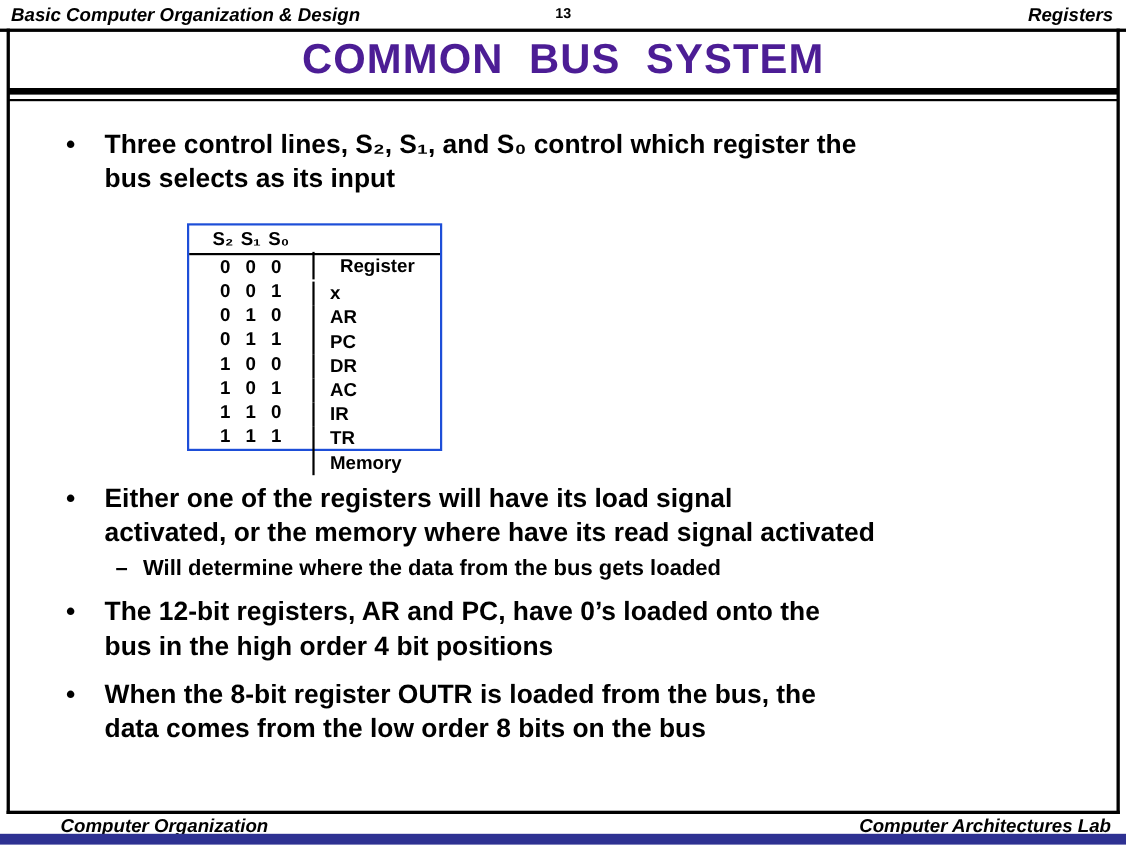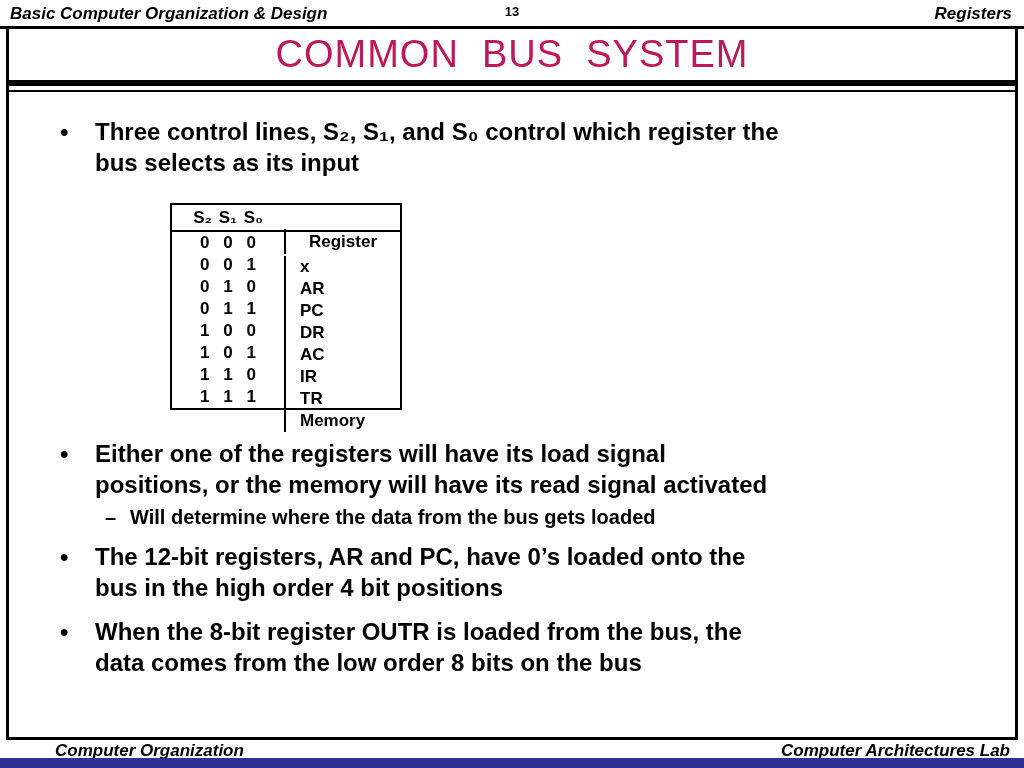--- a/index.html
+++ b/index.html
@@ -23,23 +23,23 @@
   .line { background:#000; }
   .line-top { left:0; top:26px; width:1024px; height:3px; }
   .vline-left { left:6px; top:26px; width:3px; height:714px; }
   .vline-right { left:1015px; top:26px; width:3px; height:714px; }
   .line-bottom { left:6px; top:737px; width:1012px; height:3px; }
 
   
   .slide-title {
     left:0; top:33px; width:100%;
     text-align:center;
-    font-size:38px; font-weight:normal;
+    font-size:38px; font-weight:bold;
     letter-spacing:1px;
-    color:#be185d;
+    color:#4c1d95;
     white-space:pre;
   }
   .rule-thick { left:8px; top:80px; width:1008px; height:6px; }
   .rule-thin  { left:8px; top:90px; width:1008px; height:2px; }
 
   
   .bullet {
     left:60px; width:880px;
     display:flex;
     font-size:24px; font-weight:bold; line-height:31px;
@@ -54,21 +54,21 @@
   .sub-bullet {
     left:105px; top:505px; width:800px;
     display:flex;
     font-size:20px; font-weight:bold; line-height:24px;
   }
   .sub-bullet .dash { width:25px; flex:0 0 25px; }
 
   
   .sel-table {
     left:170px; top:203px; width:232px;
-    border:2px solid #000000;
+    border:2px solid #1d4ed8;
     font-size:17px; font-weight:bold;
     background:#fff;
   }
   .trow { display:flex; height:22px; align-items:center; }
   .thead-row { height:27px; border-bottom:2px solid #000; }
   .tbits { width:112px; text-align:center; word-spacing:9px; }
   .thead-row .tbits { word-spacing:2px; }
   .treg { flex:1; border-left:2px solid #000; padding-left:14px; height:100%; display:flex; align-items:center;margin-top:48px; }
   .thead-row .treg { padding-left:0; justify-content:center; }
 
@@ -137,21 +137,21 @@
   <div class="trow">
     <div class="tbits">1 1 1</div>
     <div class="treg">Memory</div>
   </div>
 </div>
 
 <div class="abs bullet b2">
   <span class="dot">•</span>
   <div class="btext">
     <div>Either one of the registers will have its load signal</div>
-    <div>positions, or the memory will have its read signal activated</div>
+    <div>activated, or the memory where have its read signal activated</div>
   </div>
 </div>
 
 <div class="abs sub-bullet">
   <span class="dash">–</span>
   <div>Will determine where the data from the bus gets loaded</div>
 </div>
 
 <div class="abs bullet b3">
   <span class="dot">•</span>

